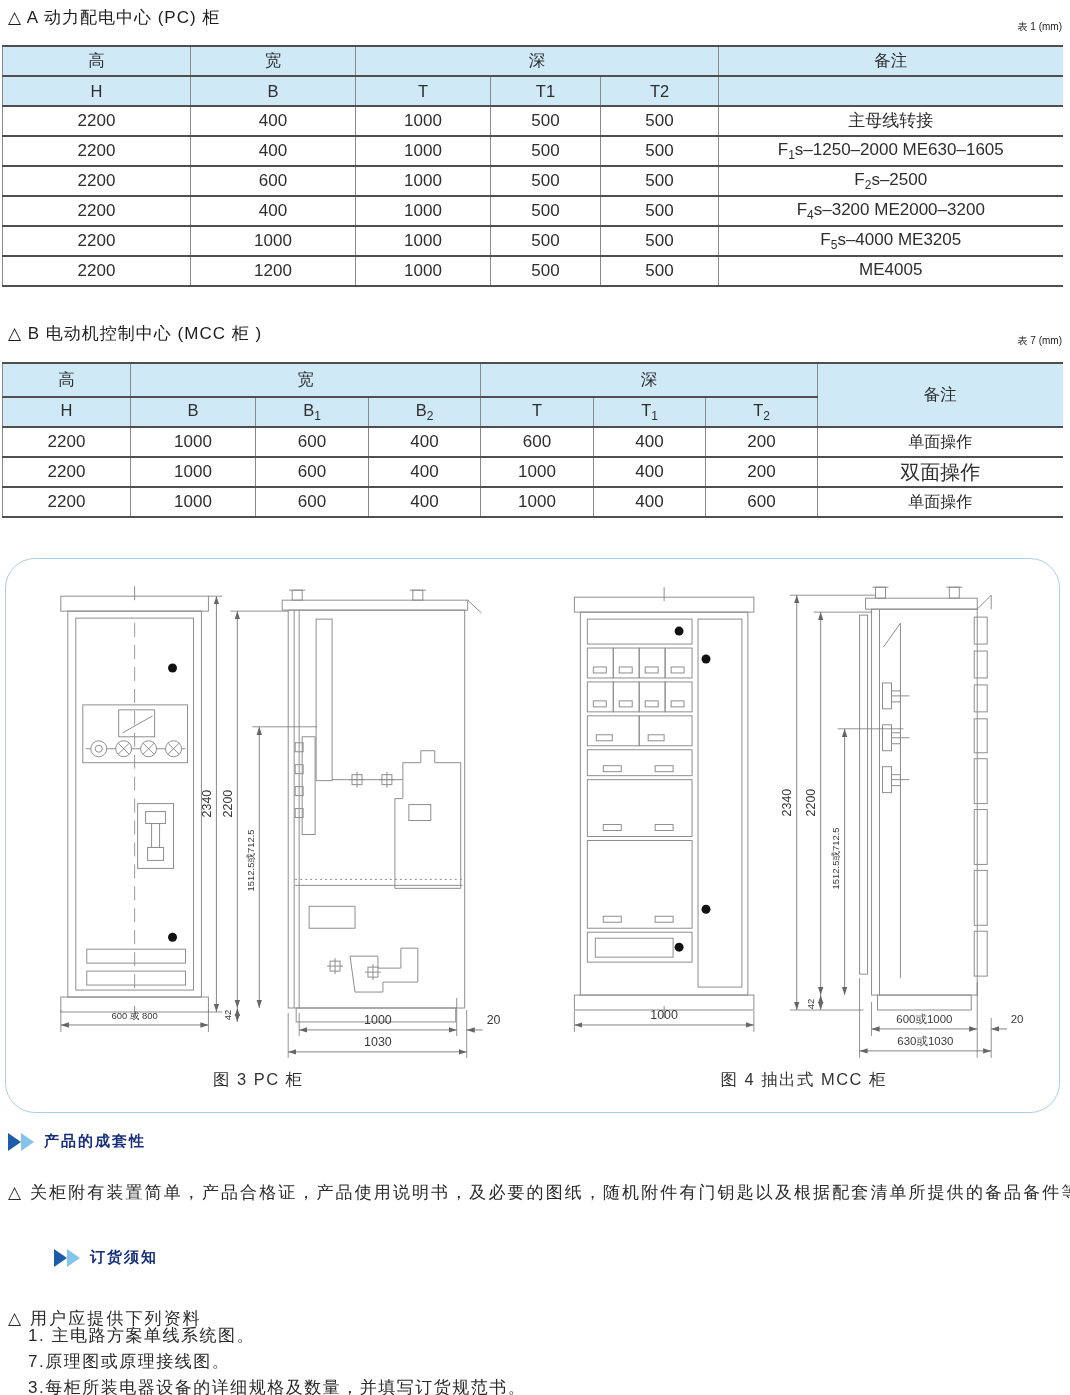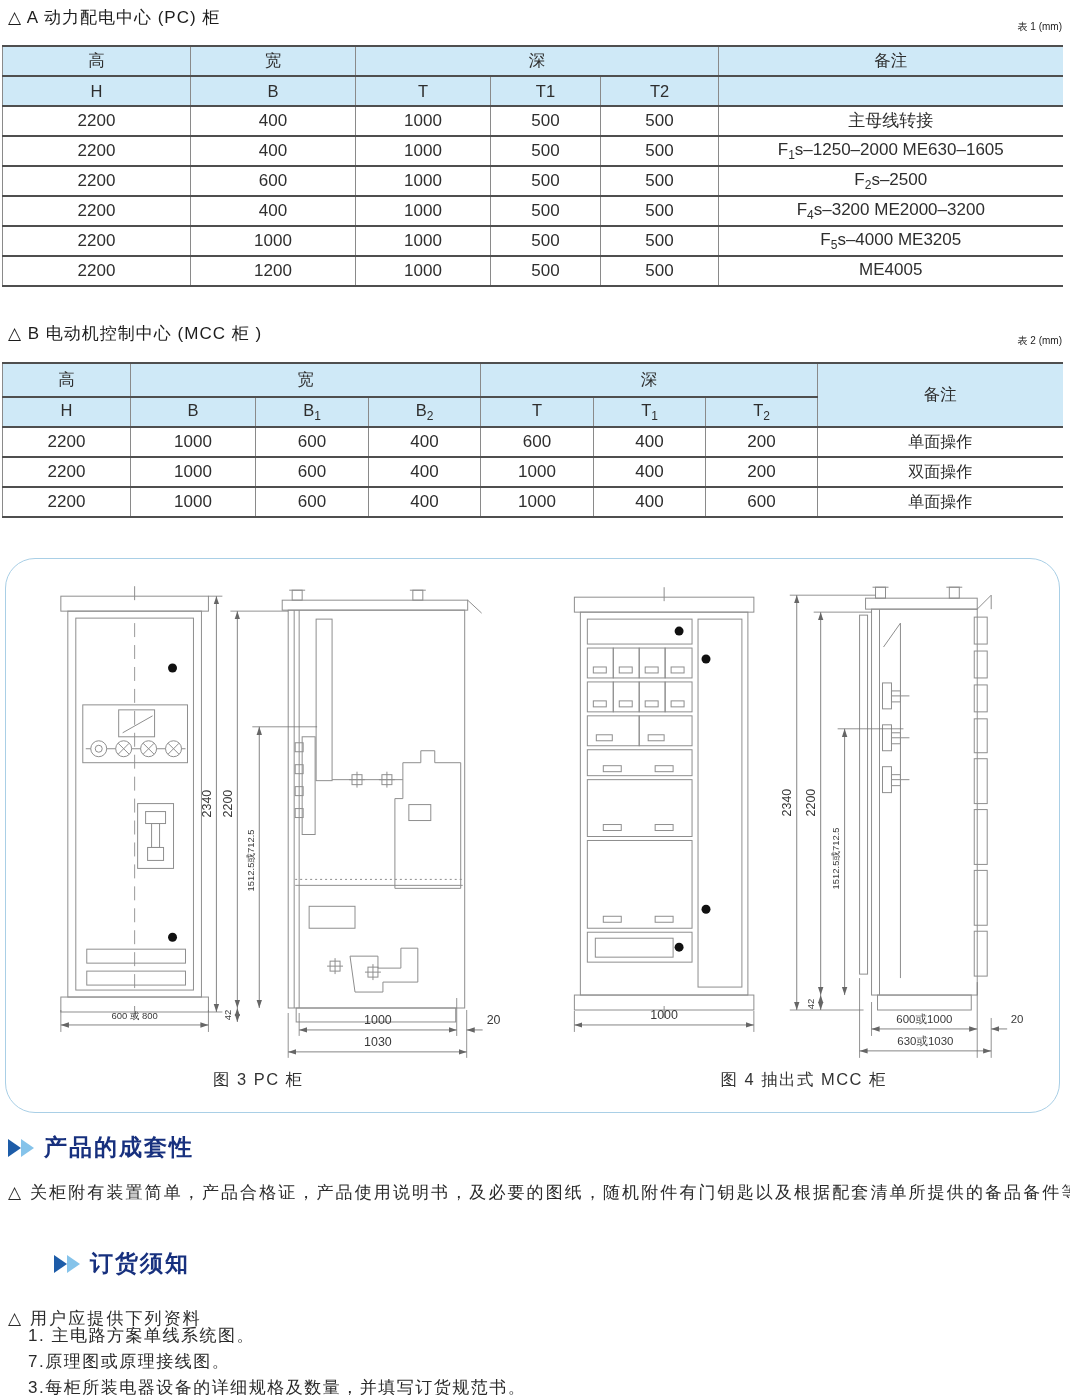--- a/index.html
+++ b/index.html
@@ -35,21 +35,21 @@
   text{font-family:"Liberation Sans","DejaVu Sans",sans-serif;fill:#3a3a3a;}
   .dtxt{font-size:12.5px;}
   .stxt{font-size:9.5px;}
   .mtxt{font-size:11.5px;}
   .cap{font-size:16.5px;fill:#333;letter-spacing:1.5px;}
 
   .sec-header{display:flex;align-items:center;gap:6px;}
   .tri{width:0;height:0;border-top:9px solid transparent;border-bottom:9px solid transparent;display:inline-block;}
   .tri.dark{border-left:13px solid #1d5ca8;}
   .tri.light{border-left:13px solid #85c3ea;}
-  .sec-title{font-size:23px;font-weight:bold;color:#17307e;letter-spacing:2px;margin-left:4px;white-space:nowrap;}
+  .sec-title{font-size:15px;font-weight:bold;color:#17307e;letter-spacing:2px;margin-left:4px;white-space:nowrap;}
   .body-text{font-size:17px;color:#2a2a2a;letter-spacing:2.1px;white-space:nowrap;}
   .list-item{font-size:17px;color:#2a2a2a;letter-spacing:1.5px;white-space:nowrap;}
 </style>
 </head>
 <body>
 
 <div class="page">
 
   <div class="abs doc-title" style="left:8px;top:6px;">△ A 动力配电中心 (PC) 柜</div>
   <div class="abs unit-label" style="right:8px;top:20px;">表 1 (mm)</div>
@@ -123,21 +123,21 @@
       <td>1200</td>
       <td>1000</td>
       <td>500</td>
       <td>500</td>
       <td class="remark center"><span>ME4005</span><sub></sub><span></span></td>
     </tr>
   </tbody>
     </table>
 
   <div class="abs doc-title" style="left:8px;top:322px;">△ B 电动机控制中心 (MCC 柜 )</div>
-  <div class="abs unit-label" style="right:8px;top:334px;">表 2 (mm)</div>
+  <div class="abs unit-label" style="right:8px;top:334px;">表 7 (mm)</div>
 
   <table class="spec abs" style="left:2px;top:362px;width:1060px;">
     <colgroup>
         <col style="width:128px">
         <col style="width:125px">
         <col style="width:113px">
         <col style="width:112px">
         <col style="width:113px">
         <col style="width:112px">
         <col style="width:112px">
@@ -170,21 +170,21 @@
       <td style="font-size:16px;">单面操作</td>
     </tr>
     <tr>
       <td>2200</td>
       <td>1000</td>
       <td>600</td>
       <td>400</td>
       <td>1000</td>
       <td>400</td>
       <td>200</td>
-      <td style="font-size:16px;">双面操作</td>
+      <td style="font-size:20px;">双面操作</td>
     </tr>
     <tr>
       <td>2200</td>
       <td>1000</td>
       <td>600</td>
       <td>400</td>
       <td>1000</td>
       <td>400</td>
       <td>600</td>
       <td style="font-size:16px;">单面操作</td>

